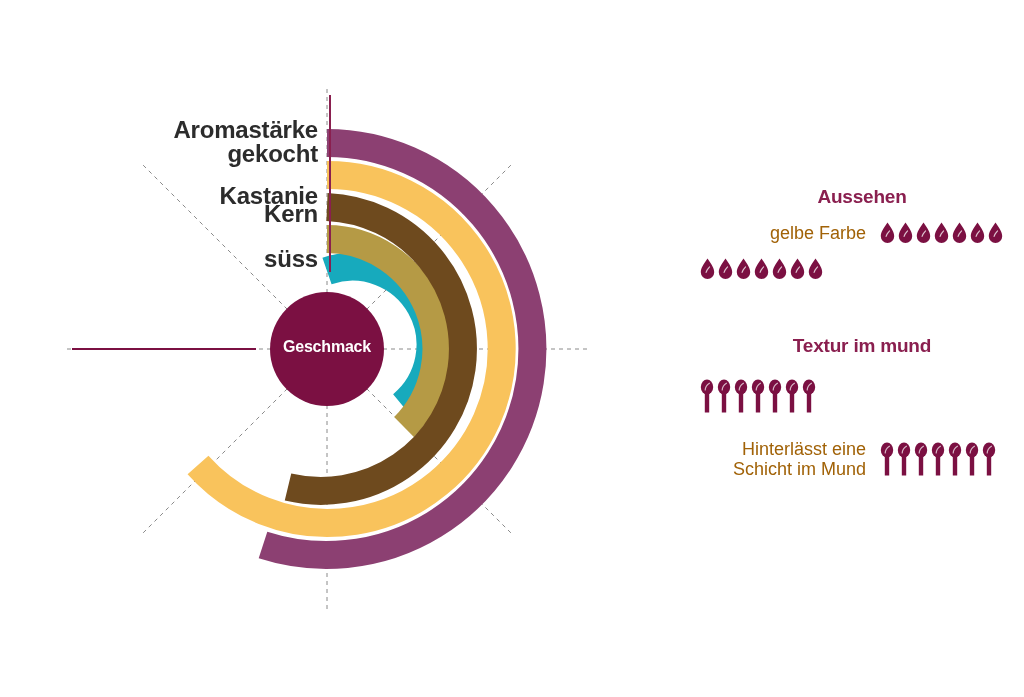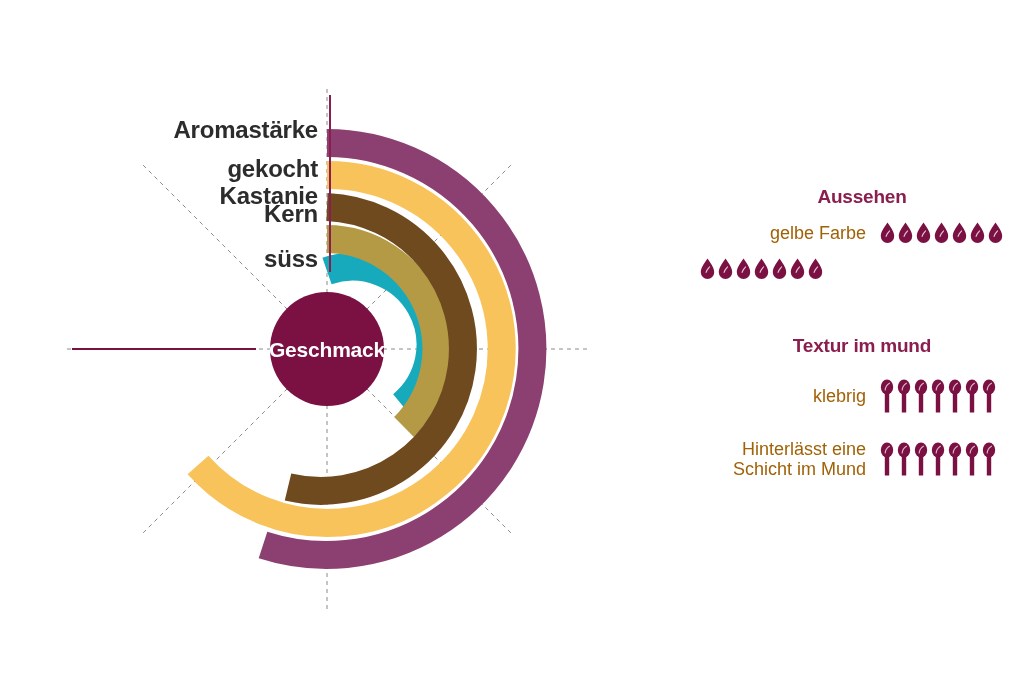--- a/index.html
+++ b/index.html
@@ -29,21 +29,21 @@
   }
   #axis-labels{position:absolute;left:0;top:0;width:318px;height:300px;}
 
   .center-label{
     position:absolute;
     width:120px;
     text-align:center;
     left:267px;
     top:338px;
     color:#ffffff;
-    font-size:21px;
+    font-size:16px;
     font-weight:700;
     letter-spacing:-0.2px;
   }
 
   
   #legend{position:absolute;left:700px;top:0;width:324px;height:666px;}
   .panel{position:absolute;width:324px;}
   .panel-title{
     text-align:center;
     color:#8a1f4f;
@@ -102,21 +102,21 @@
 
       <line x1="72" y1="349" x2="256" y2="349" stroke="#7b1042" stroke-width="2"></line>
 
       <line x1="330" y1="95" x2="330" y2="272" stroke="#8a1f4f" stroke-width="2"></line>
 
       <circle cx="327" cy="349" r="57" fill="#7b1042"></circle>
     </svg>
 
     <div id="axis-labels">
       <div class="axis-label" style="top:116px;">Aromastärke</div>
-      <div class="axis-label" style="top:155px;">gekocht</div>
+      <div class="axis-label" style="top:140px;">gekocht</div>
       <div class="axis-label" style="top:182px;">Kastanie</div>
       <div class="axis-label" style="top:200px;">Kern</div>
       <div class="axis-label" style="top:245px;">süss</div>
     </div>
 
     <div class="center-label">Geschmack</div>
   </div>
 
   <div id="legend">
 
@@ -188,21 +188,20 @@
               <path d="M9.6 8.8 C7.6 11 6.3 12.6 6.1 14.5" stroke="#ffffff" stroke-width="1.1" fill="none" stroke-linecap="round" opacity="0.75"></path>
             </svg>
         </div>
       </div>
     </div>
 
     <div class="panel" style="top:335px;">
       <div class="panel-title">Textur im mund</div>
 
       <div class="rating-row" style="margin-top:22px;">
-        <div class="rating-name">klebrig</div>
         <div class="icons">
           <svg width="14" height="34" viewBox="0 0 14 34">
               <ellipse cx="7" cy="8" rx="6.2" ry="7.6" fill="#7b1042"></ellipse>
               <rect x="4.8" y="13" width="4.4" height="20.5" fill="#7b1042"></rect>
               <path d="M9.4 4.2 C6.6 6 5.3 8.2 5.2 11" stroke="#ffffff" stroke-width="1.2" fill="none" stroke-linecap="round" opacity="0.7"></path>
             </svg>
           <svg width="14" height="34" viewBox="0 0 14 34">
               <ellipse cx="7" cy="8" rx="6.2" ry="7.6" fill="#7b1042"></ellipse>
               <rect x="4.8" y="13" width="4.4" height="20.5" fill="#7b1042"></rect>
               <path d="M9.4 4.2 C6.6 6 5.3 8.2 5.2 11" stroke="#ffffff" stroke-width="1.2" fill="none" stroke-linecap="round" opacity="0.7"></path>

